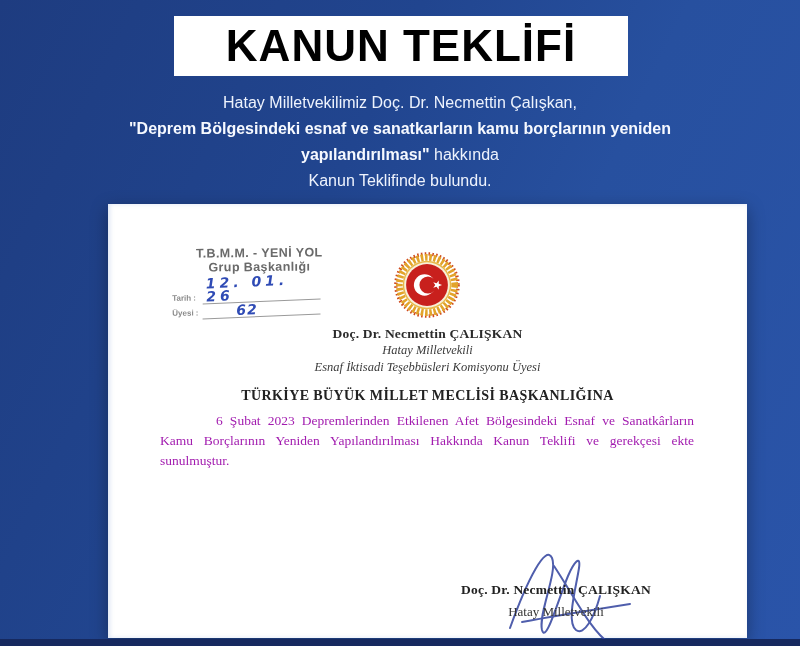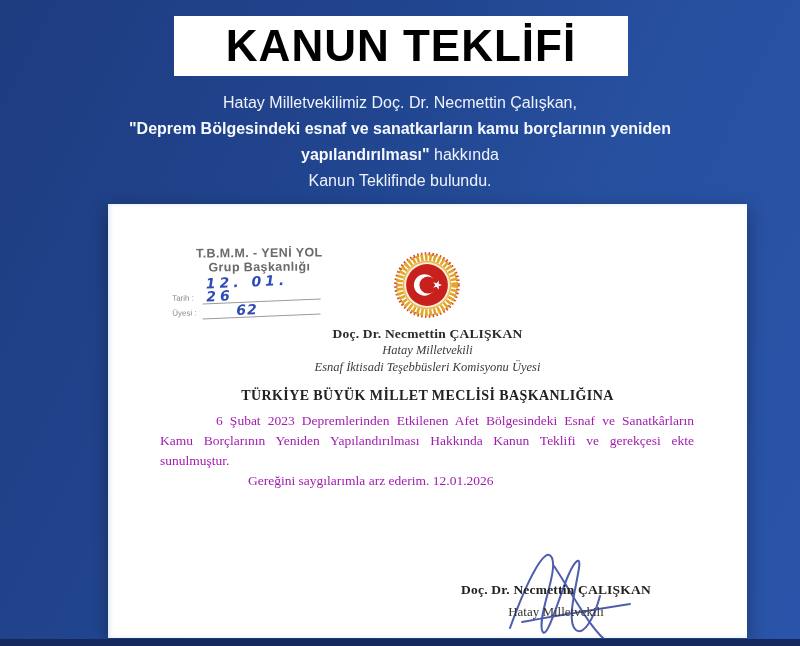--- a/index.html
+++ b/index.html
@@ -36,21 +36,21 @@
     box-shadow: 0 5px 16px rgba(0,0,0,0.35), inset 2px 0 4px rgba(120,150,210,0.25);
     font-family: "Liberation Serif", serif; color: #2b2b2b; margin-left: 20px;
   }
   .stamp {
     position: absolute; left: 64px; top: 42px; width: 175px;
     font-family: "Liberation Sans", sans-serif; color: #6a6a6a;
     transform: rotate(-0.5deg);
   }
   .stamp-l1, .stamp-l2 { font-size: 12.5px; font-weight: bold; letter-spacing: 0.4px; text-align: center; }
   .stamp-row { display: flex; align-items: flex-end; margin-top: 1px; }
-  .stamp-label { font-size: 8px; color: #8a8a8a; width: 30px; }
+  .stamp-label { font-size: 8px; color: #8a8a8a; width: 30px; font-weight: bold; }
   .stamp-value {
     font-size: 14px; font-weight: bold; font-style: italic; color: #2f4bb5;
     border-bottom: 1px solid #9a9a9a; width: 118px; line-height: 13px;
     letter-spacing: 4px; transform: rotate(-2deg); padding-left: 4px;
     font-family: "DejaVu Sans", sans-serif;
   }
   .stamp-value.num { letter-spacing: 1px; padding-left: 34px; }
   .emblem { position: absolute; left: 284px; top: 46px; width: 70px; height: 70px; }
   .author { position: absolute; left: 0; top: 122px; width: 639px; text-align: center; line-height: 15px; }
   .author-name { font-size: 13.5px; font-weight: bold; letter-spacing: 0.2px; }
@@ -112,21 +112,20 @@
   <div class="author">
     <div class="author-name">Doç. Dr. Necmettin ÇALIŞKAN</div>
     <div class="author-title">Hatay Milletvekili</div>
     <div class="author-role">Esnaf İktisadi Teşebbüsleri Komisyonu Üyesi</div>
   </div>
 
   <div class="doc-heading">TÜRKİYE BÜYÜK MİLLET MECLİSİ BAŞKANLIĞINA</div>
 
   <div class="doc-body">
     <p class="para">6 Şubat 2023 Depremlerinden Etkilenen Afet Bölgesindeki Esnaf ve Sanatkârların Kamu Borçlarının Yeniden Yapılandırılması Hakkında Kanun Teklifi ve gerekçesi ekte sunulmuştur.</p>
-    <p class="closing">Gereğini saygılarımla arz ederim. 12.01.2026</p>
   </div>
 
   <svg class="sig-svg" viewBox="0 0 152 108">
     <g fill="none" stroke="#31429e" stroke-width="2" stroke-linecap="round" opacity="0.85">
       <path d="M14,90 C32,40 50,6 56,20 C62,34 42,76 46,92 C50,106 62,62 72,38 C78,24 85,16 83,30 C80,50 70,84 80,92 C88,98 98,80 104,58"></path>
       <path d="M58,28 C78,58 94,92 114,106"></path>
       <path d="M26,84 C58,78 96,72 134,66"></path>
     </g>
   </svg>
 

